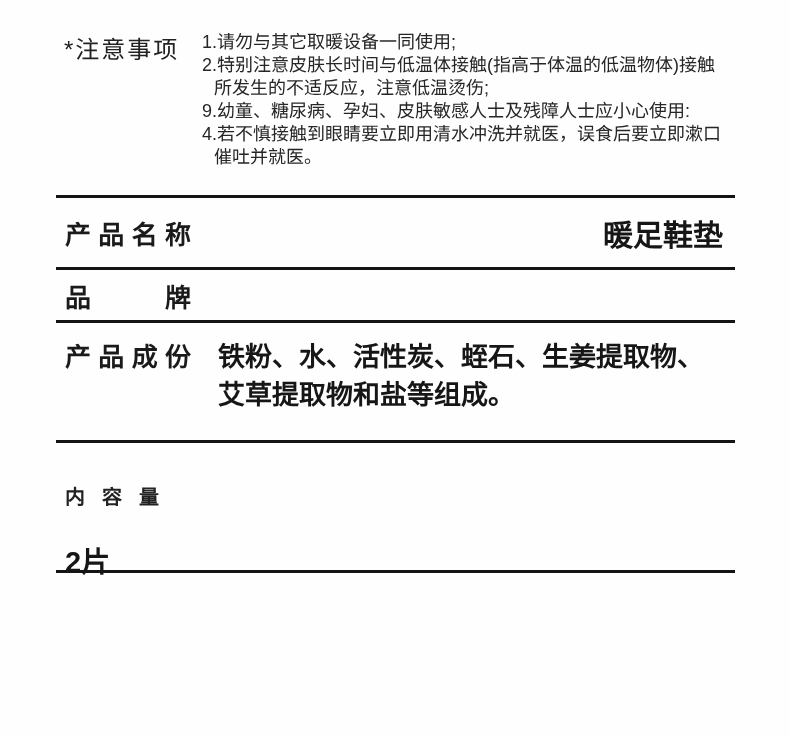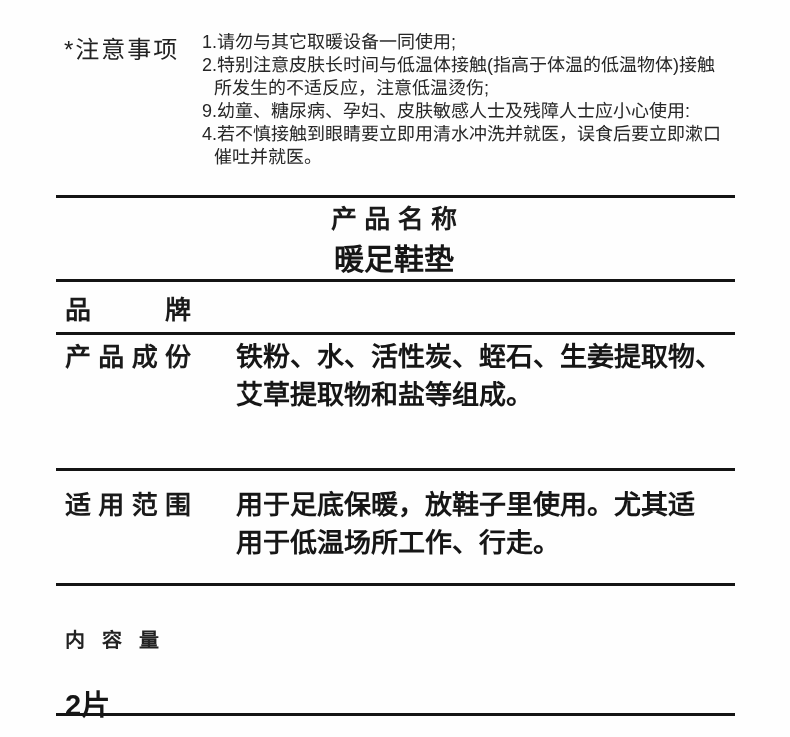--- a/index.html
+++ b/index.html
@@ -50,23 +50,23 @@
     border-top: 3px solid #141414;
     display: flex;
     align-items: center;
     padding: 0 12px 0 9px;
   }
   .spec-table::after {
     content: "";
     display: block;
     border-top: 3px solid #141414;
   }
-  .row-name  { height: 84px; flex-direction: column; }
+  .row-name  { height: 72px; }
   .row-brand { height: 53px; }
-  .row-ingredients { height: 136px; align-items: flex-start; padding-top: 4px; }
+  .row-ingredients { height: 120px; align-items: flex-start; padding-top: 16px; }
   .row-usage       { height: 115px; align-items: flex-start; padding-top: 16px; }
   .row-content     { height: 130px; display: block; padding-top: 38px; }
 
   .spec-label {
     width: 126px;
     font-size: 26px;
     font-weight: 700;
     color: #1a1a1a;
     text-align: justify;
     text-align-last: justify;
@@ -82,21 +82,21 @@
     font-weight: 700;
     color: #161616;
     white-space: nowrap;
   }
   .brand-word {
     font-size: 32px;
     font-weight: 400;
     letter-spacing: 0.5px;
   }
   .spec-value-block {
-    margin-left: 45px;
+    margin-left: 27px;
     font-size: 27px;
     font-weight: 700;
     line-height: 37.5px;
     color: #161616;
     white-space: nowrap;
   }
   .content-label {
     display: inline-block;
     font-size: 20px;
     font-weight: 600;
@@ -139,27 +139,20 @@
     </div>
 
     <div class="spec-row row-ingredients">
       <div class="spec-label">产品成份</div>
       <div class="spec-value-block">
         <div>铁粉、水、活性炭、蛭石、生姜提取物、</div>
         <div>艾草提取物和盐等组成。</div>
       </div>
     </div>
 
-    <div class="spec-row row-usage">
-      <div class="spec-label">适用范围</div>
-      <div class="spec-value-block">
-        <div>用于足底保暖，放鞋子里使用。尤其适</div>
-        <div>用于低温场所工作、行走。</div>
-      </div>
-    </div>
 
     <div class="spec-row row-content">
       <div class="content-label">内容量</div>
       <div class="content-value">2片</div>
     </div>
 
   </div>
 </div>
 
 </body></html>

